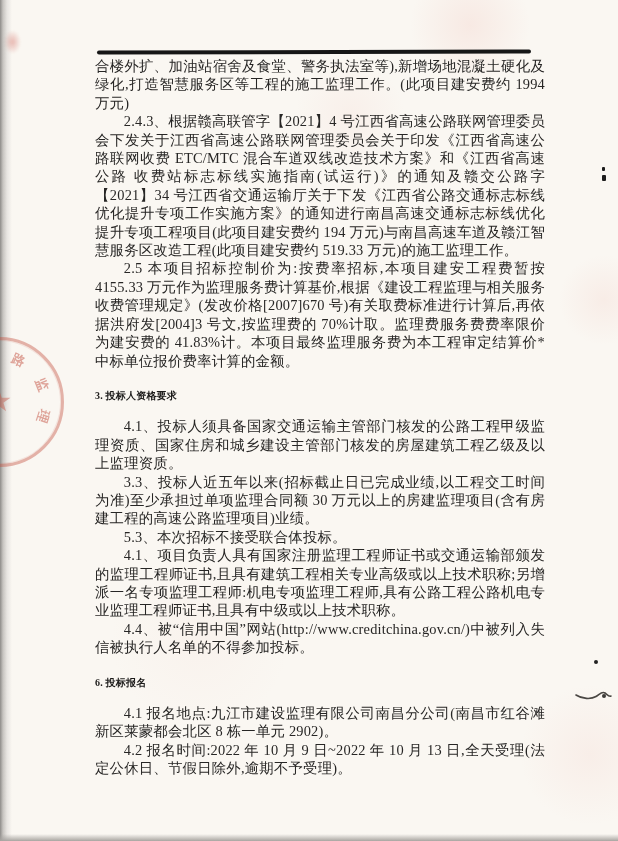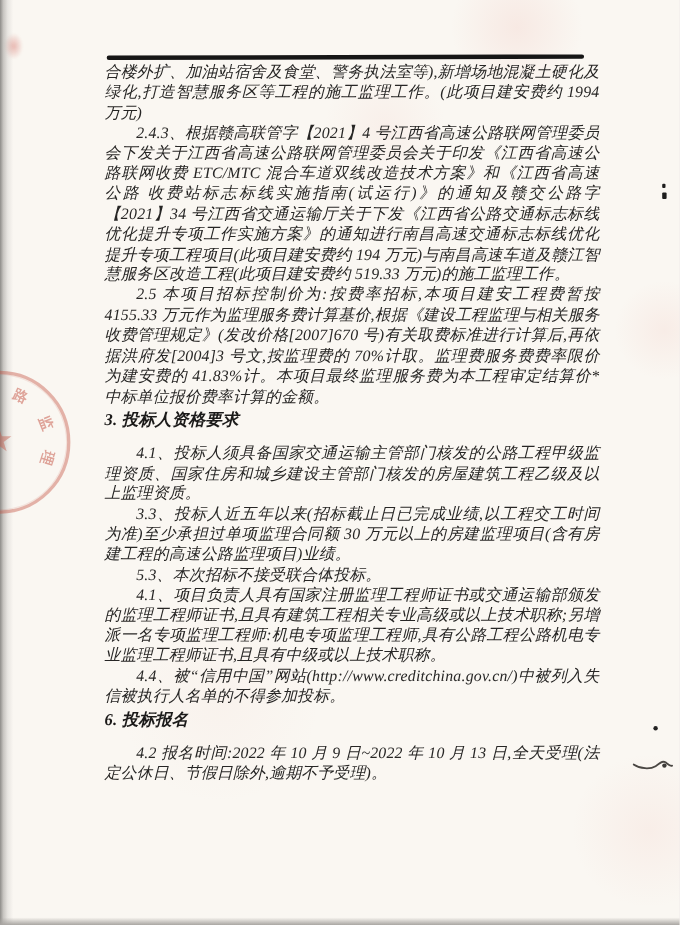--- a/index.html
+++ b/index.html
@@ -27,25 +27,25 @@
   }
   .top-rule{
     position:absolute;left:97px;top:50px;width:434px;height:4px;
     background:#161616;border-radius:2px;transform:rotate(-0.15deg);
   }
   .doc{
     position:absolute;left:95px;top:57px;width:450px;
     font-size:14.4px;line-height:18.4px;color:#272625;
     text-align:justify;letter-spacing:0.2px;
   }
-  .doc p{margin:0;font-style:italic;}
+  .doc p{margin:0;}
   .doc p.indent{text-indent:2em;}
   .doc p.heading{
-    font-weight:bold;color:#1b1a19;font-size:15px;
-    margin:3px 0 12px 0;text-indent:0;
+    font-weight:bold;color:#1b1a19;font-size:10px;
+    margin:17px 0 12px 0;text-indent:0;
   }
   
   .stamp{
     position:absolute;left:-66px;top:337px;width:124px;height:124px;
     border-radius:50%;
     border:3px solid rgba(196,80,64,0.42);
     box-shadow:inset 0 0 0 1px rgba(196,80,64,0.12);
   }
   .stamp .star{
     position:absolute;left:50%;top:50%;
@@ -96,20 +96,21 @@
       <p class="body">合楼外扩、加油站宿舍及食堂、警务执法室等),新增场地混凝土硬化及绿化,打造智慧服务区等工程的施工监理工作。(此项目建安费约 1994 万元)</p>
       <p class="indent">2.4.3、根据赣高联管字【2021】4 号江西省高速公路联网管理委员会下发关于江西省高速公路联网管理委员会关于印发《江西省高速公路联网收费 ETC/MTC 混合车道双线改造技术方案》和《江西省高速 公路 收费站标志标线实施指南(试运行)》的通知及赣交公路字【2021】34 号江西省交通运输厅关于下发《江西省公路交通标志标线优化提升专项工作实施方案》的通知进行南昌高速交通标志标线优化提升专项工程项目(此项目建安费约 194 万元)与南昌高速车道及赣江智慧服务区改造工程(此项目建安费约 519.33 万元)的施工监理工作。</p>
       <p class="indent">2.5 本项目招标控制价为:按费率招标,本项目建安工程费暂按 4155.33 万元作为监理服务费计算基价,根据《建设工程监理与相关服务收费管理规定》(发改价格[2007]670 号)有关取费标准进行计算后,再依据洪府发[2004]3 号文,按监理费的 70%计取。监理费服务费费率限价为建安费的 41.83%计。本项目最终监理服务费为本工程审定结算价*中标单位报价费率计算的金额。</p>
       <p class="heading">3. 投标人资格要求</p>
       <p class="indent">4.1、投标人须具备国家交通运输主管部门核发的公路工程甲级监理资质、国家住房和城乡建设主管部门核发的房屋建筑工程乙级及以上监理资质。</p>
       <p class="indent">3.3、投标人近五年以来(招标截止日已完成业绩,以工程交工时间为准)至少承担过单项监理合同额 30 万元以上的房建监理项目(含有房建工程的高速公路监理项目)业绩。</p>
       <p class="indent">5.3、本次招标不接受联合体投标。</p>
       <p class="indent">4.1、项目负责人具有国家注册监理工程师证书或交通运输部颁发的监理工程师证书,且具有建筑工程相关专业高级或以上技术职称;另增派一名专项监理工程师:机电专项监理工程师,具有公路工程公路机电专业监理工程师证书,且具有中级或以上技术职称。</p>
       <p class="indent">4.4、被“信用中国”网站(http://www.creditchina.gov.cn/)中被列入失信被执行人名单的不得参加投标。</p>
       <p class="heading">6. 投标报名</p>
+      <p class="indent">4.1 报名地点:九江市建设监理有限公司南昌分公司(南昌市红谷滩新区莱蒙都会北区 8 栋一单元 2902)。</p>
       <p class="indent">4.2 报名时间:2022 年 10 月 9 日~2022 年 10 月 13 日,全天受理(法定公休日、节假日除外,逾期不予受理)。</p>
     </div>
 
   <div class="ink-colon"></div>
   <div class="ink-dot"></div>
   <svg class="squiggle" width="38" height="16" viewBox="0 0 38 16">
     <path d="M1,8 C7,12 16,12.5 21,9.5 C25,7 27,4 30,6 C32,7.5 34,10 36,9" fill="none" stroke="#4a4743" stroke-width="1.6" stroke-linecap="round"></path>
     <circle cx="29" cy="9" r="2" fill="#3c3a37"></circle>
   </svg>
 

